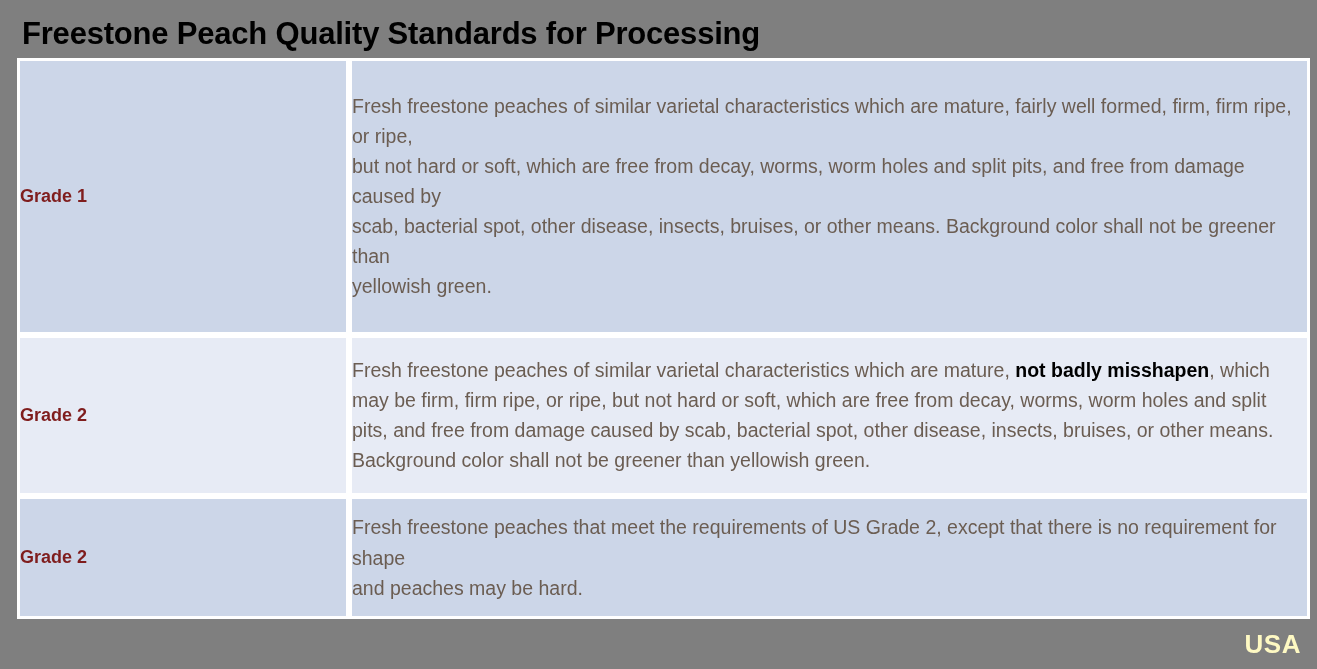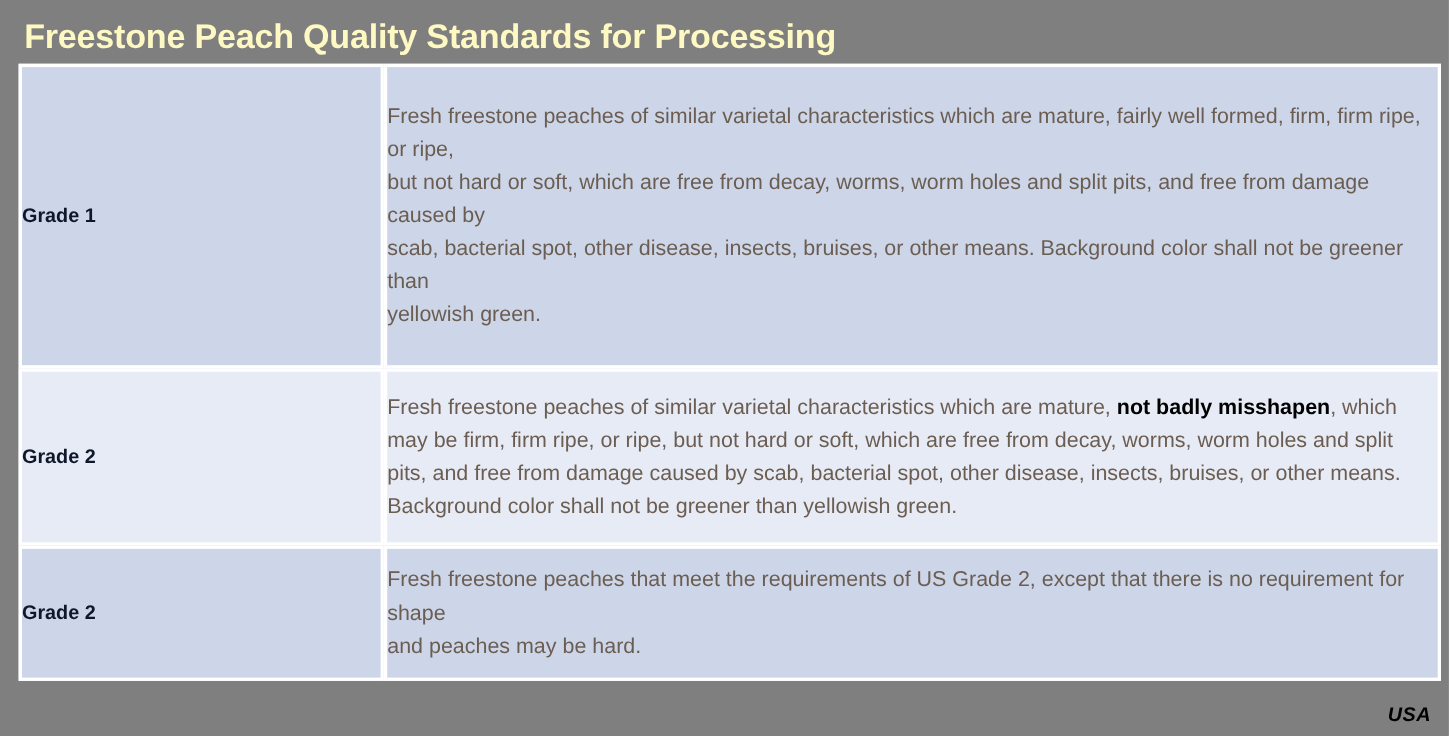--- a/index.html
+++ b/index.html
@@ -18,21 +18,21 @@
     width: 1317px;
     height: 669px;
     background: #7f7f7f;
   }
   .slide-title {
     position: absolute;
     left: 22px;
     top: 16px;
     font-size: 31px;
     font-weight: bold;
-    color: #fef9c3;
+    color: #000000;
     letter-spacing: -0.2px;
     white-space: nowrap;
   }
   .table-wrap {
     position: absolute;
     left: 17px;
     top: 58px;
     width: 1293px;
     height: 561px;
     background: #ffffff;
@@ -48,43 +48,42 @@
   table.grade-table td {
     vertical-align: middle;
     border: 3px solid #ffffff;
     padding: 0;
   }
   td.grade-cell {
     width: 326px;
     padding-left: 14px;
     font-size: 18px;
     font-weight: bold;
-    color: #0f172a;
+    color: #7f1d1d;
   }
   td.desc-cell {
     padding: 8px 10px 8px 17px;
     font-size: 19.5px;
     line-height: 1.54;
     color: #6b5d52;
   }
   tr.row-shade-a td { background: #ccd6e8; }
   tr.row-shade-b td { background: #e7ebf5; }
 
   td.desc-cell b { font-weight: bold; color: #000000; }
 
   .desc-line { white-space: normal; text-align: center; }
 
   .usa-mark {
     position: absolute;
     right: 16px;
     bottom: 9px;
-    font-size: 18px;
+    font-size: 26px;
     font-weight: bold;
-    font-style: italic;
-    color: #000000;
+    color: #fef9c3;
     letter-spacing: 0.5px;
   }
 </style>
 </head>
 <body>
 
 <div class="slide">
 
   <div class="slide-title">Freestone Peach Quality Standards for Processing</div>
 

